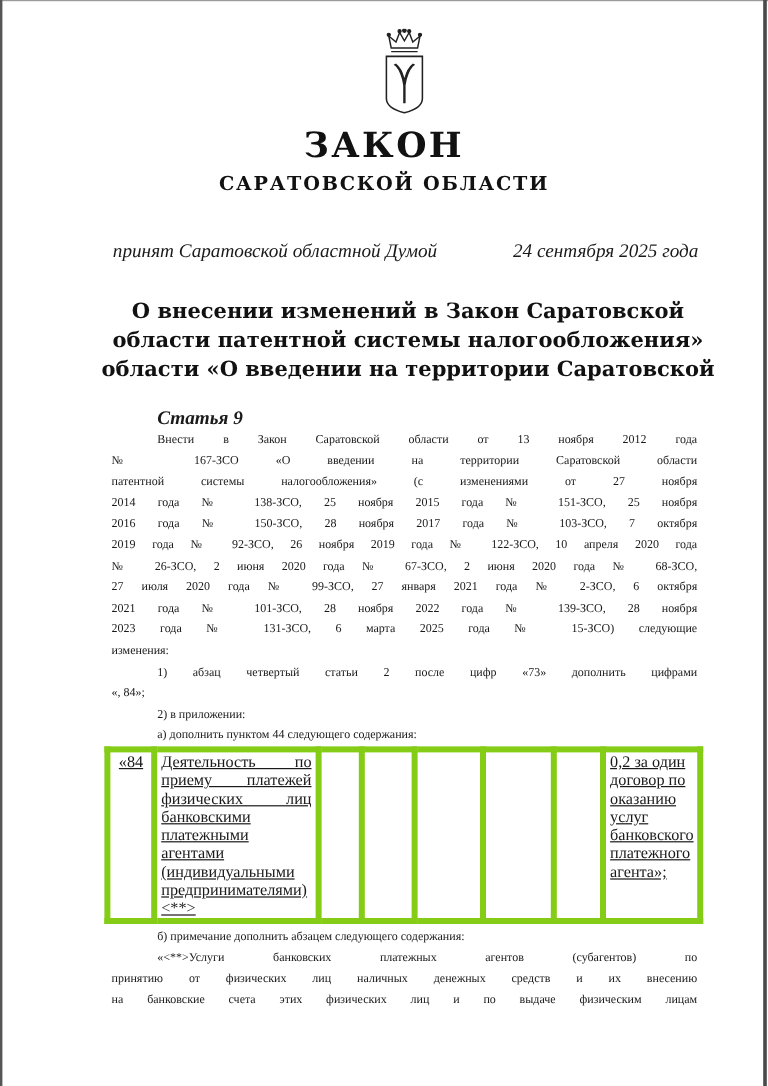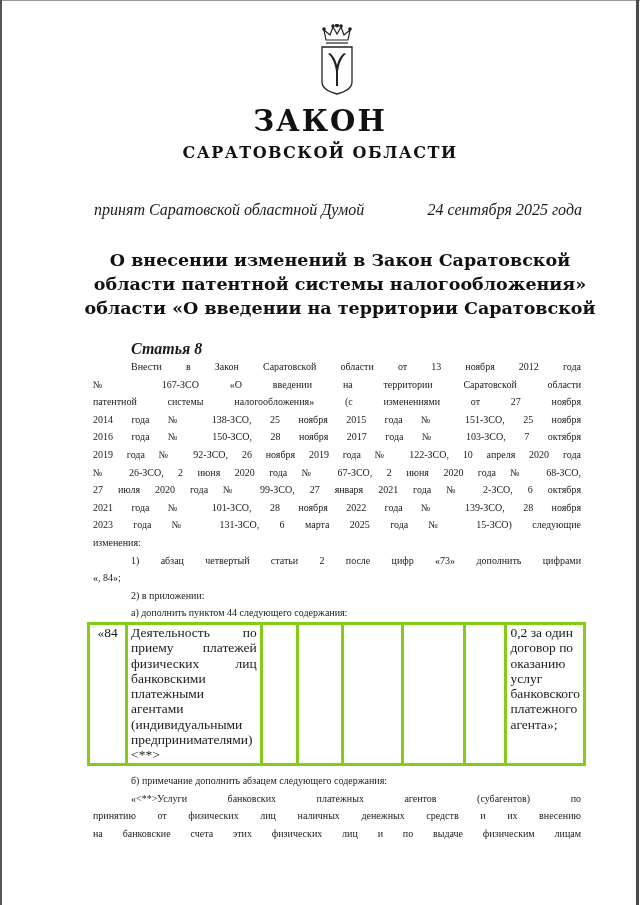--- a/index.html
+++ b/index.html
@@ -41,21 +41,21 @@
   }
   .article-label { position: absolute; left: 131px; top: 340px; font-style: italic; font-weight: bold; font-size: 16px; }
   .p { text-indent: 38px; margin: 0; }
   .p.noindent { text-indent: 0; }
   .jl { text-align-last: justify; }
 
   table.amend {
     position: absolute; left: 87px; top: 622px; width: 499px; height: 132px;
     border-collapse: collapse; font-size: 13.5px; line-height: 15.3px;
   }
-  table.amend td { border: 3px solid #84cc16; vertical-align: top; padding: 0 3px; }
+  table.amend td { border: 5px solid #84cc16; vertical-align: top; padding: 0 3px; text-decoration: underline; }
   td.c-num { width: 30px; text-align: center; }
   td.c-desc { width: 126px; }
   td.c-desc .jl { text-align: justify; text-align-last: justify; }
   td.c-rate { text-align: left; }
 </style>
 </head>
 <body>
 
 <div class="scan-top"></div>
 <div class="scan-left"></div>
@@ -79,21 +79,21 @@
 <div class="law-subtitle">САРАТОВСКОЙ ОБЛАСТИ</div>
 <div class="adopted-by">принят Саратовской областной Думой</div>
 <div class="adopted-date">24 сентября 2025 года</div>
 
 <div class="doc-heading">
   <div>О внесении изменений в Закон Саратовской</div>
   <div>области патентной системы налогообложения»</div>
   <div>области «О введении на территории Саратовской</div>
 </div>
 
-<div class="article-label">Статья 8</div>
+<div class="article-label">Статья 9</div>
 
 <div class="body-text" style="top:358px;">
   <p class="p jl">Внести в Закон Саратовской области от 13 ноября 2012 года</p>
   <p class="p noindent jl">№ 167-ЗСО «О введении на территории Саратовской области</p>
   <p class="p noindent jl">патентной системы налогообложения» (с изменениями от 27 ноября</p>
   <p class="p noindent jl">2014 года № 138-ЗСО, 25 ноября 2015 года № 151-ЗСО, 25 ноября</p>
   <p class="p noindent jl">2016 года № 150-ЗСО, 28 ноября 2017 года № 103-ЗСО, 7 октября</p>
   <p class="p noindent jl">2019 года № 92-ЗСО, 26 ноября 2019 года № 122-ЗСО, 10 апреля 2020 года</p>
   <p class="p noindent jl">№ 26-ЗСО, 2 июня 2020 года № 67-ЗСО, 2 июня 2020 года № 68-ЗСО,</p>
   <p class="p noindent jl">27 июля 2020 года № 99-ЗСО, 27 января 2021 года № 2-ЗСО, 6 октября</p>

